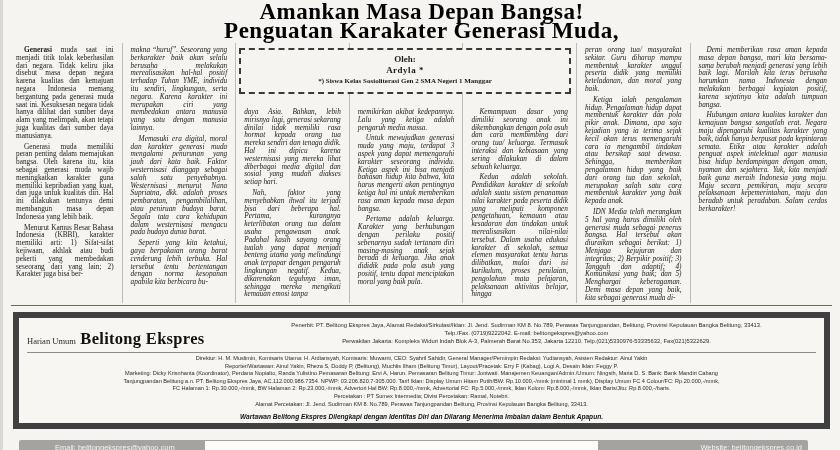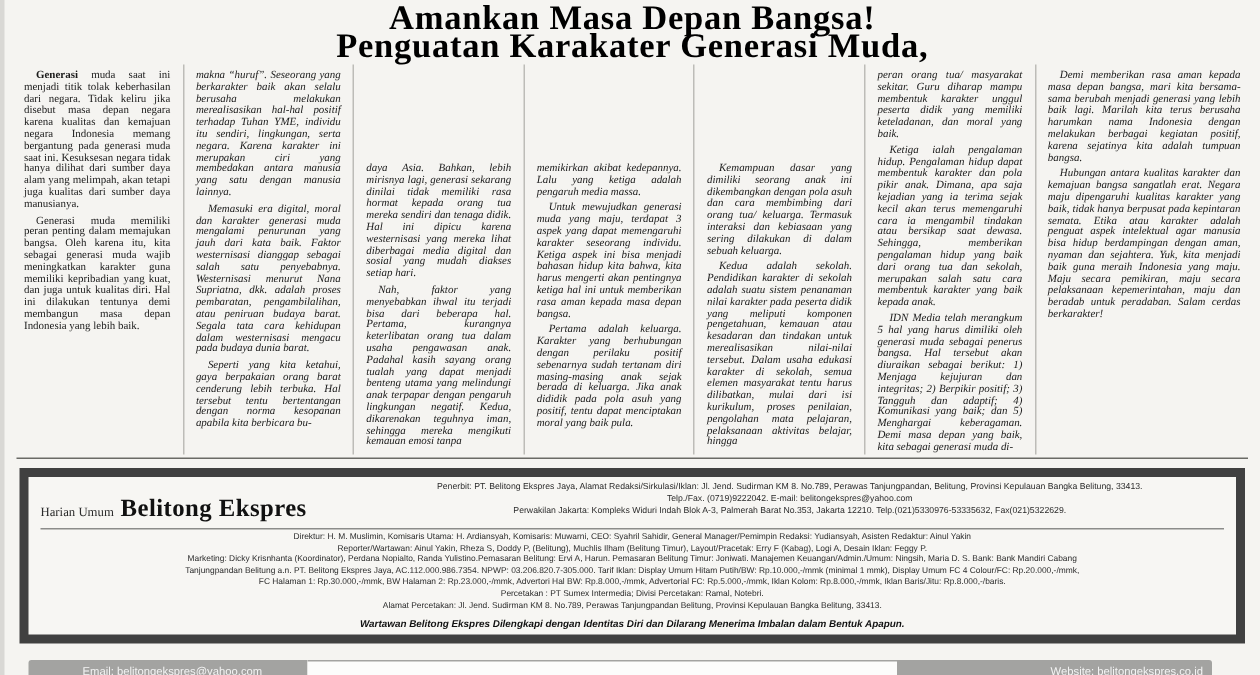--- a/index.html
+++ b/index.html
@@ -103,24 +103,30 @@
 </style>
 </head>
 <body>
 
 <div class="headline">
   <div>Amankan Masa Depan Bangsa!</div>
   <div>Penguatan Karakater Generasi Muda,</div>
 </div>
 
 <div class="article">
+  <div class="byline-box">
+    <div class="byline-oleh">Oleh:</div>
+    <div class="byline-author">Ardyla *</div>
+    <div class="byline-note">*) Siswa Kelas Sosioliterasi Gen 2 SMA Negeri 1 Manggar</div>
+  </div>
 
 <div class="col">
       <p class="para ind"><b>Generasi </b>muda saat ini menjadi titik tolak keberhasilan dari negara. Tidak keliru jika disebut masa depan negara karena kualitas dan kemajuan negara Indonesia memang bergantung pada generasi muda saat ini. Kesuksesan negara tidak hanya dilihat dari sumber daya alam yang melimpah, akan tetapi juga kualitas dari sumber daya manusianya.</p>
       <p class="para ind">Generasi muda memiliki peran penting dalam memajukan bangsa. Oleh karena itu, kita sebagai generasi muda wajib meningkatkan karakter guna memiliki kepribadian yang kuat, dan juga untuk kualitas diri. Hal ini dilakukan tentunya demi membangun masa depan Indonesia yang lebih baik.</p>
+      <p class="para ind">Menurut Kamus Besar Bahasa Indonesia (KBBI), karakter memiliki arti: 1) Sifat-sifat kejiwaan, akhlak atau budi pekerti yang membedakan seseorang dari yang lain; 2) Karakter juga bisa ber-</p>
     </div>
     <div class="col">
       <p class="para">makna “huruf”. Seseorang yang berkarakter baik akan selalu berusaha melakukan merealisasikan hal-hal positif terhadap Tuhan YME, individu itu sendiri, lingkungan, serta negara. Karena karakter ini merupakan ciri yang membedakan antara manusia yang satu dengan manusia lainnya.</p>
       <p class="para ind">Memasuki era digital, moral dan karakter generasi muda mengalami penurunan yang jauh dari kata baik. Faktor westernisasi dianggap sebagai salah satu penyebabnya. Westernisasi menurut Nana Supriatna, dkk. adalah proses pembaratan, pengambilalihan, atau peniruan budaya barat. Segala tata cara kehidupan dalam westernisasi mengacu pada budaya dunia barat.</p>
       <p class="para ind">Seperti yang kita ketahui, gaya berpakaian orang barat cenderung lebih terbuka. Hal tersebut tentu bertentangan dengan norma kesopanan apabila kita berbicara bu-</p>
     </div>
     <div class="col offset">
       <p class="para">daya Asia. Bahkan, lebih mirisnya lagi, generasi sekarang dinilai tidak memiliki rasa hormat kepada orang tua mereka sendiri dan tenaga didik. Hal ini dipicu karena westernisasi yang mereka lihat diberbagai media digital dan sosial yang mudah diakses setiap hari.</p>
       <p class="para ind">Nah, faktor yang menyebabkan ihwal itu terjadi bisa dari beberapa hal. Pertama, kurangnya keterlibatan orang tua dalam usaha pengawasan anak. Padahal kasih sayang orang tualah yang dapat menjadi benteng utama yang melindungi anak terpapar dengan pengaruh lingkungan negatif. Kedua, dikarenakan teguhnya iman, sehingga mereka mengikuti kemauan emosi tanpa</p>
     </div>

